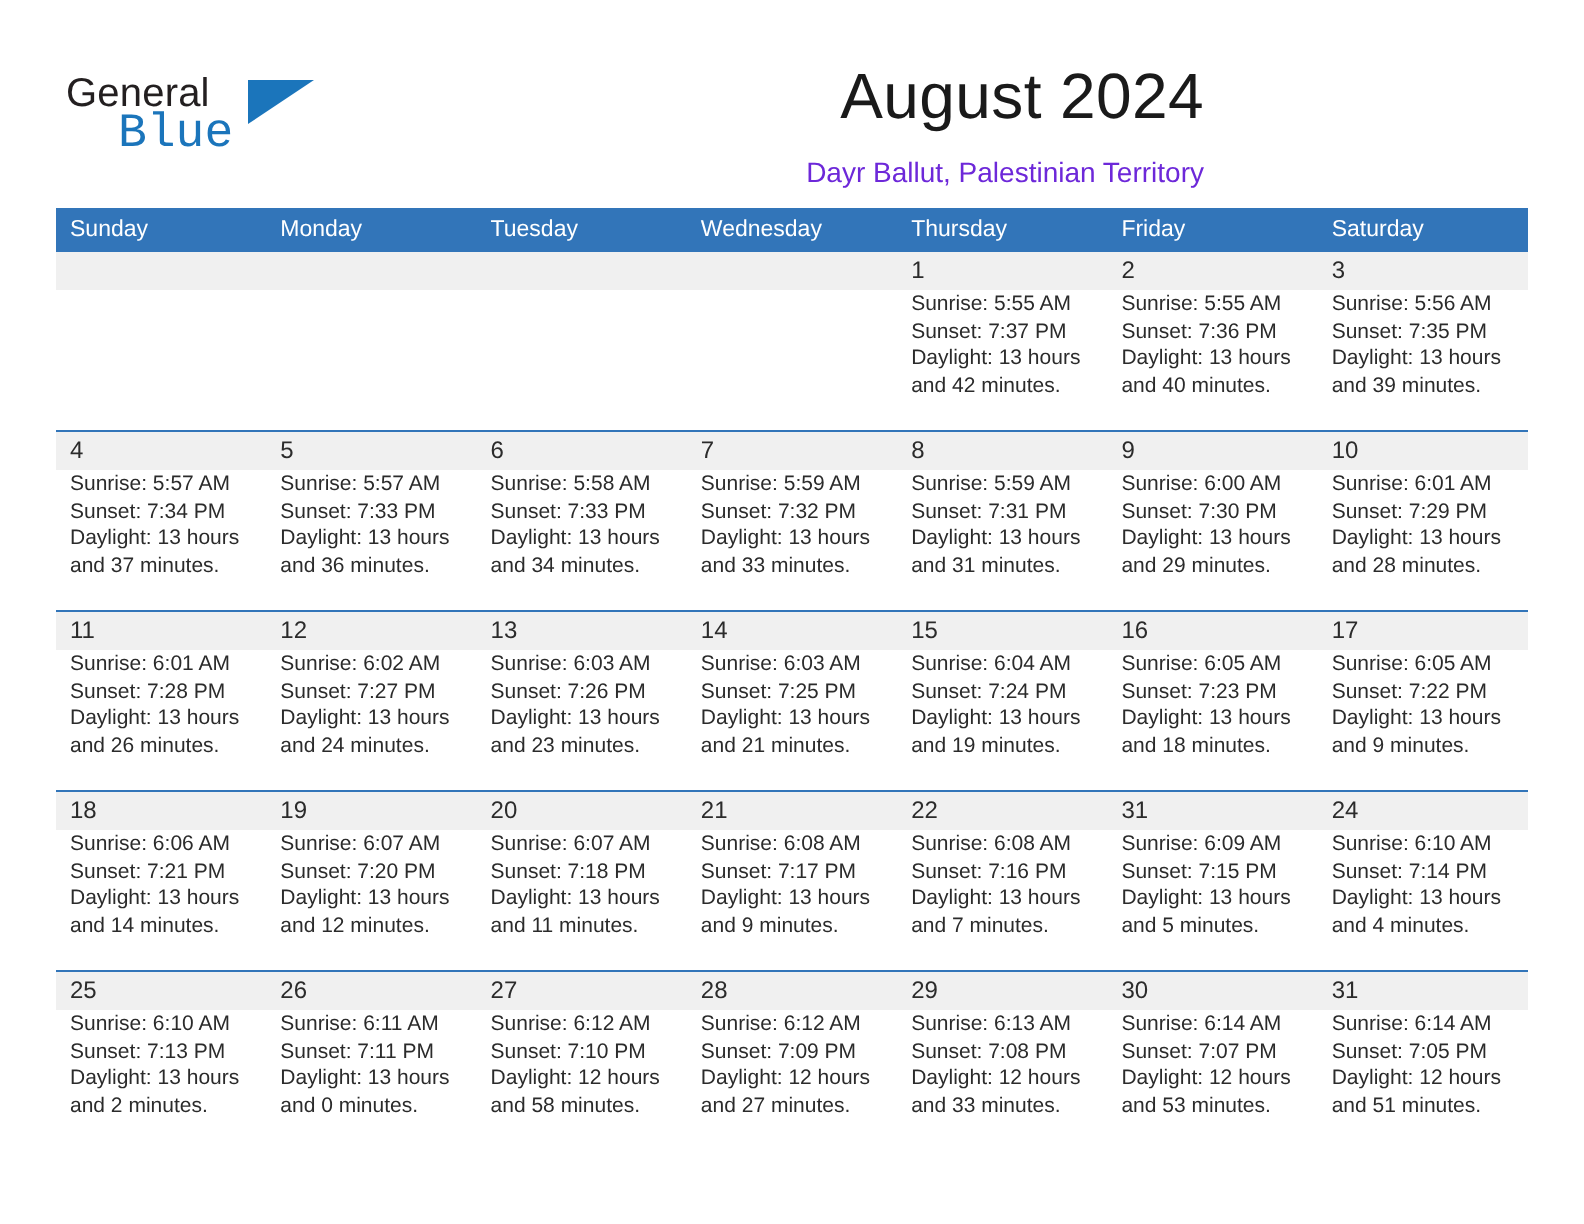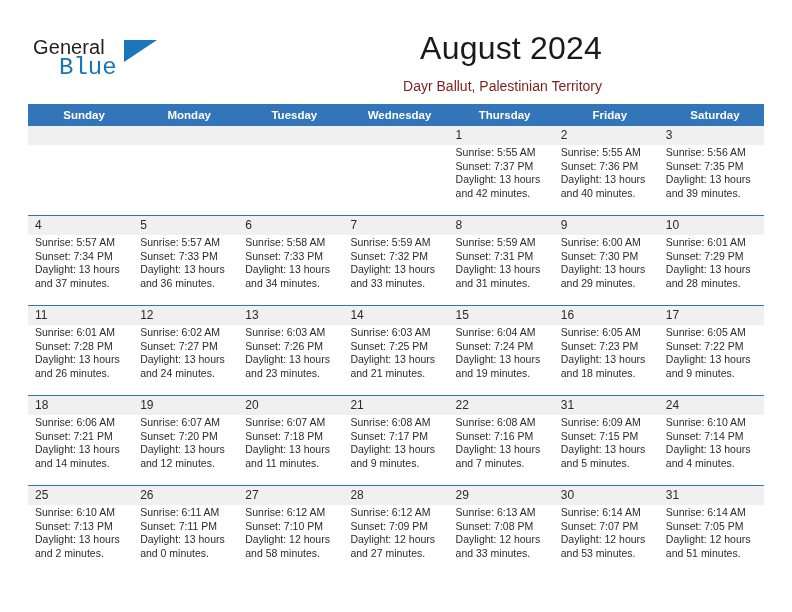--- a/index.html
+++ b/index.html
@@ -75,42 +75,42 @@
     letter-spacing: 0.2px;
     text-align: right;
     line-height: 1;
     font-family: "Liberation Sans", sans-serif;
   }
   .subtitle {
     position: absolute;
     right: 34px;
     top: 79px;
     font-size: 14px;
-    color: #7f1d1d;
+    color: #6d28d9;
     text-align: center;
     line-height: 1;
     font-family: "Liberation Sans", sans-serif;
   }
 
   
   .calendar {
     position: absolute;
     left: 28px;
     top: 104px;
     width: 736px;
     border-collapse: collapse;
     table-layout: fixed;
   }
 
   .calendar th {
     background: #3275b9;
     color: #ffffff;
-    font-weight: bold;
+    font-weight: normal;
     font-size: 11.5px;
-    text-align: center;
+    text-align: left;
     padding: 5px 0 5px 7px;
     height: 11px;
     font-family: "Liberation Sans", sans-serif;
   }
 
   .calendar td {
     width: 105.14px;
     vertical-align: top;
     padding: 0;
     border: none;

